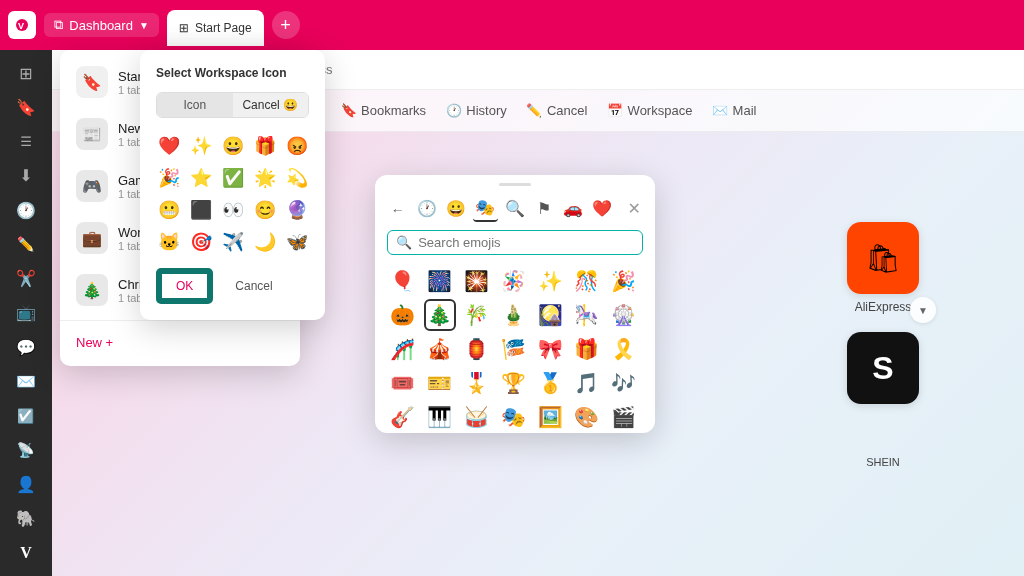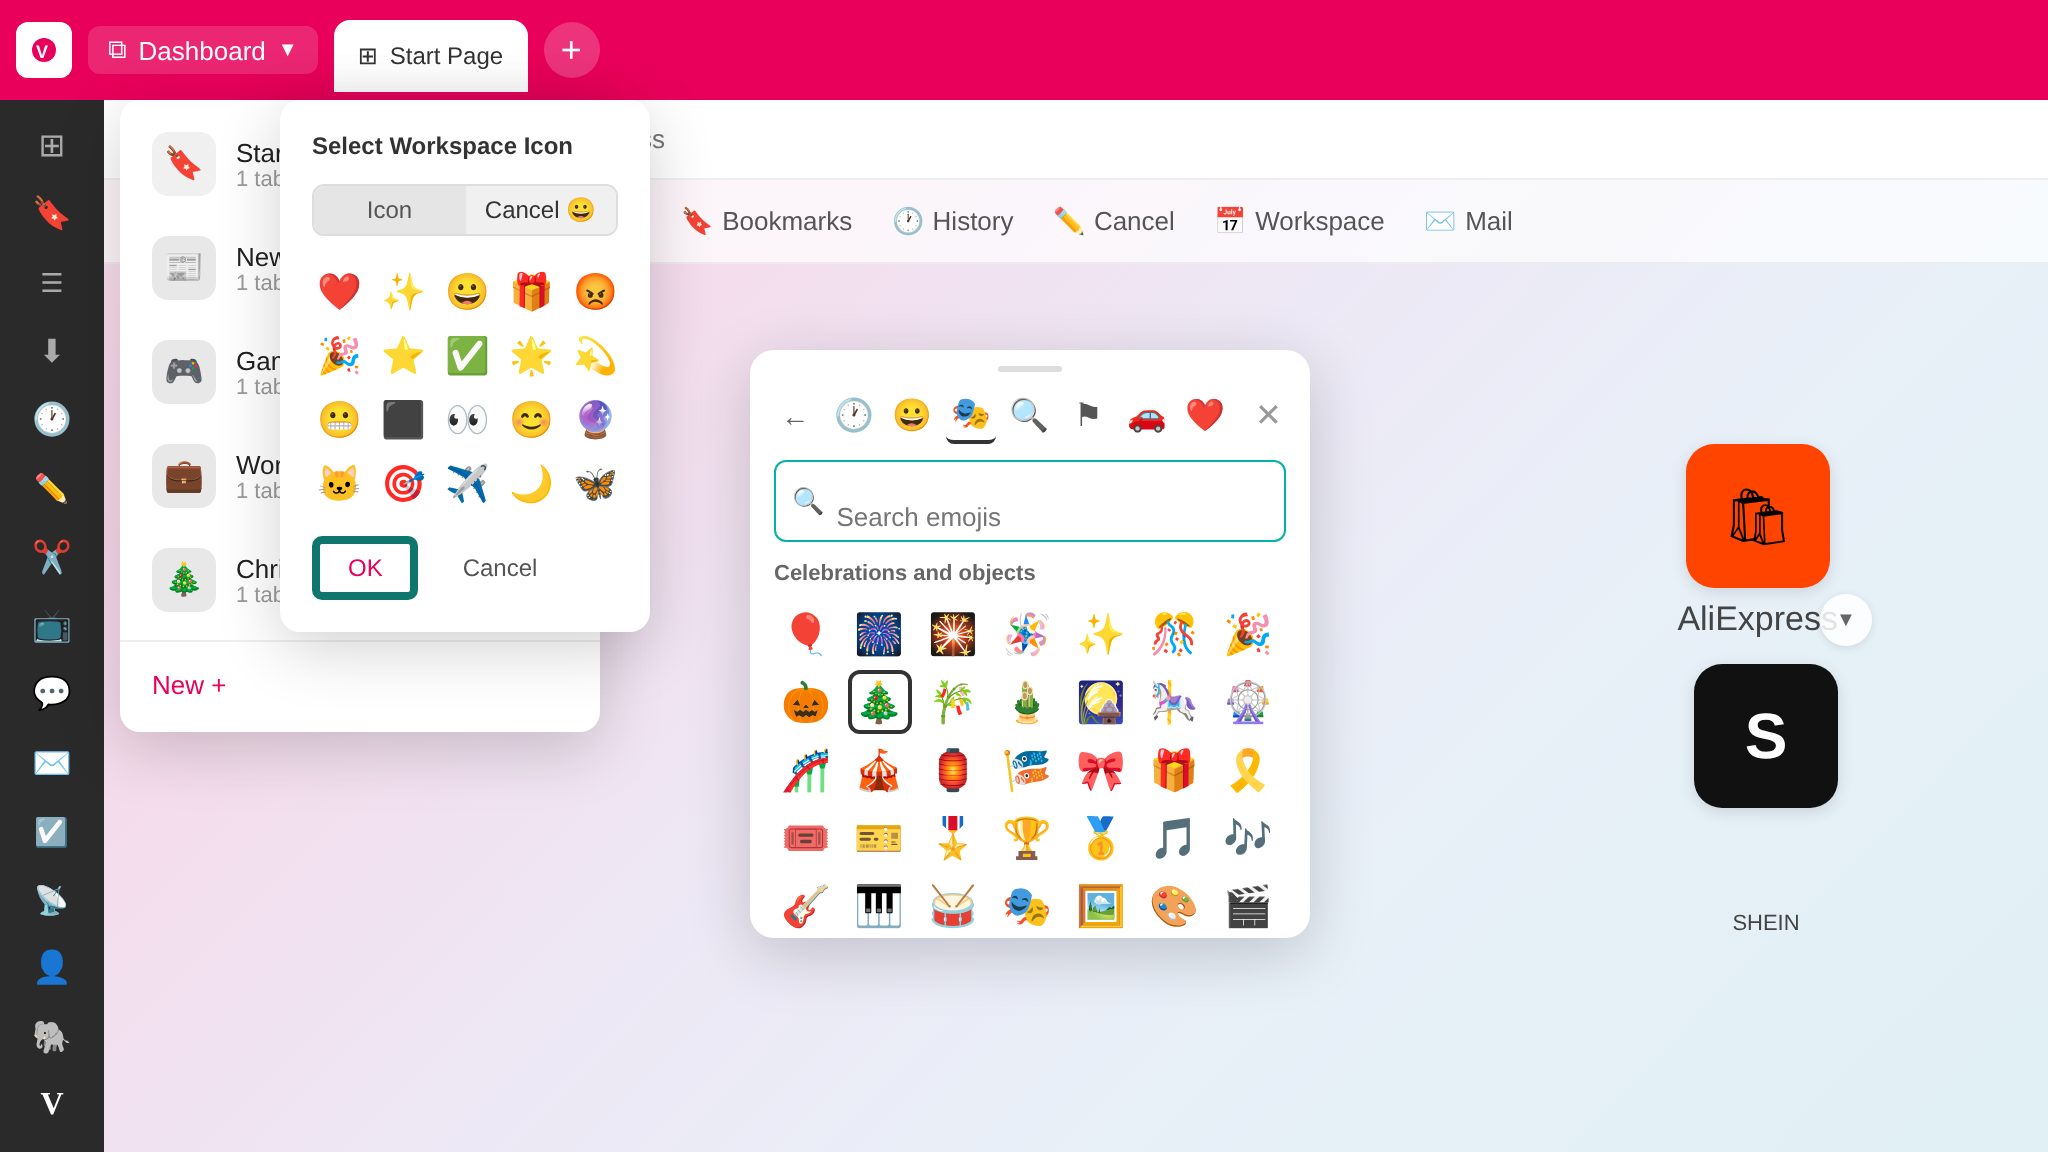--- a/index.html
+++ b/index.html
@@ -268,21 +268,21 @@
       margin-bottom: 12px;
     }
 
     .icon-select-actions {
       display: flex;
       gap: 8px;
     }
 
     .btn-ok {
       padding: 5px 14px;
-      border: 4px solid #0f766e;
+      border: 6px solid #0f766e;
       background: white;
       color: #e8005a;
       border-radius: 5px;
       font-size: 12px;
       cursor: pointer;
     }
     .btn-cancel {
       padding: 5px 14px;
       border: none;
       background: transparent;
@@ -484,21 +484,21 @@
   <span class="nav-item nav-item-with-icon">
     <span>✉️</span>
     <span>Mail</span>
   </span>
 </div>
 
 <div class="speed-dial-area">
 
   <div style="position:absolute; right: 105px; top: 90px; display:flex; flex-direction:column; align-items:center; gap:6px;">
     <div style="width:72px;height:72px;border-radius:14px;background:#ff4400;display:flex;align-items:center;justify-content:center;font-size:28px;box-shadow:0 2px 8px rgba(0,0,0,0.12);">🛍</div>
-    <span style="font-size:17px;color:#444;text-align:center;">AliExpress</span>
+    <span style="font-size:12px;color:#444;text-align:center;">AliExpress</span>
   </div>
 
   <div style="position:absolute; right: 105px; top: 200px; display:flex; flex-direction:column; align-items:center; gap:6px;">
     <div style="width:72px;height:72px;border-radius:14px;background:#111;display:flex;align-items:center;justify-content:center;font-size:32px;font-weight:bold;color:white;box-shadow:0 2px 8px rgba(0,0,0,0.12);">S</div>
     <span style="font-size:11px;color:#444;margin-top:46px;">SHEIN</span>
   </div>
 
   <div style="position:absolute; right:88px; top:165px; width:26px;height:26px;border-radius:50%;background:rgba(255,255,255,0.85);display:flex;align-items:center;justify-content:center;box-shadow:0 1px 4px rgba(0,0,0,0.1);cursor:pointer;">
     <span style="font-size:10px;color:#666;">▼</span>
   </div>
@@ -613,24 +613,23 @@
     <div class="picker-category-icon">🔍</div>
     <div class="picker-category-icon">⚑</div>
     <div class="picker-category-icon">🚗</div>
     <div class="picker-category-icon">❤️</div>
     <div style="flex:1;"></div>
     <div class="picker-close">✕</div>
   </div>
 
   <div class="picker-search">
     <span style="color:#999;font-size:13px;">🔍</span>
-    <input type="text" style="border: none; outline: none; font-size: 13px; flex: 1 1 0%; background: transparent; margin-top: 16px;" placeholder="Search emojis">
-  </div>
-
-  <div class="picker-section-label">Celebrations and objects</div>
+    <input type="text" style="border: none; outline: none; font-size: 13px; flex: 1 1 0%; background: transparent;" placeholder="Search emojis">
+  </div>
+
 
   <div class="picker-emoji-grid">
     <div class="picker-emoji-cell">🎈</div>
     <div class="picker-emoji-cell">🎆</div>
     <div class="picker-emoji-cell">🎇</div>
     <div class="picker-emoji-cell">🪅</div>
     <div class="picker-emoji-cell">✨</div>
     <div class="picker-emoji-cell">🎊</div>
     <div class="picker-emoji-cell">🎉</div>
 

